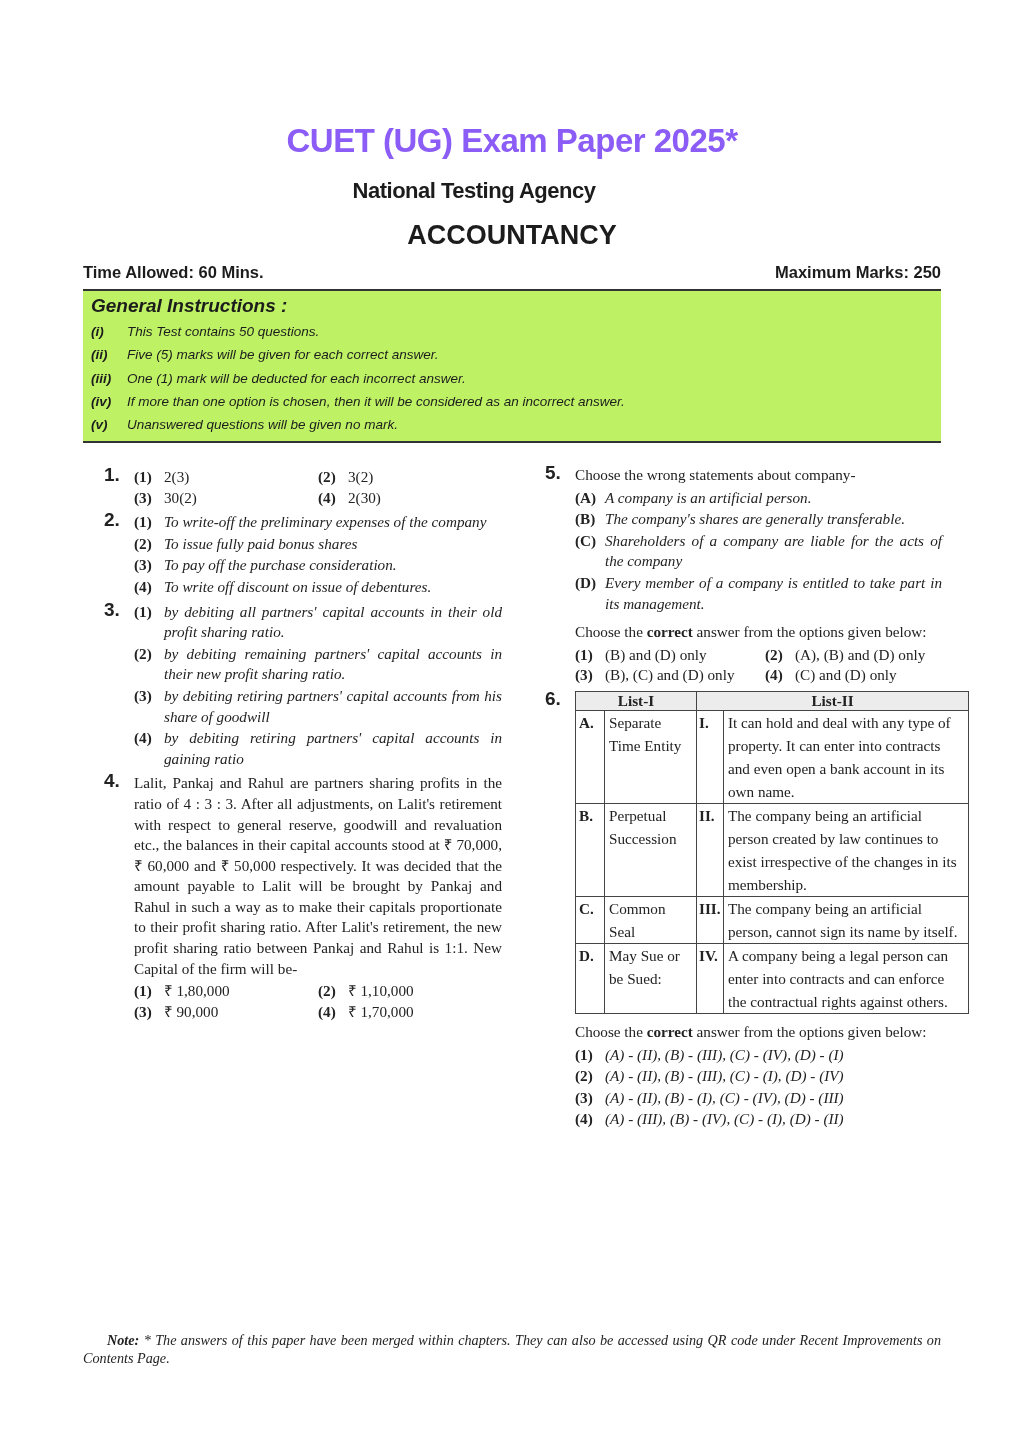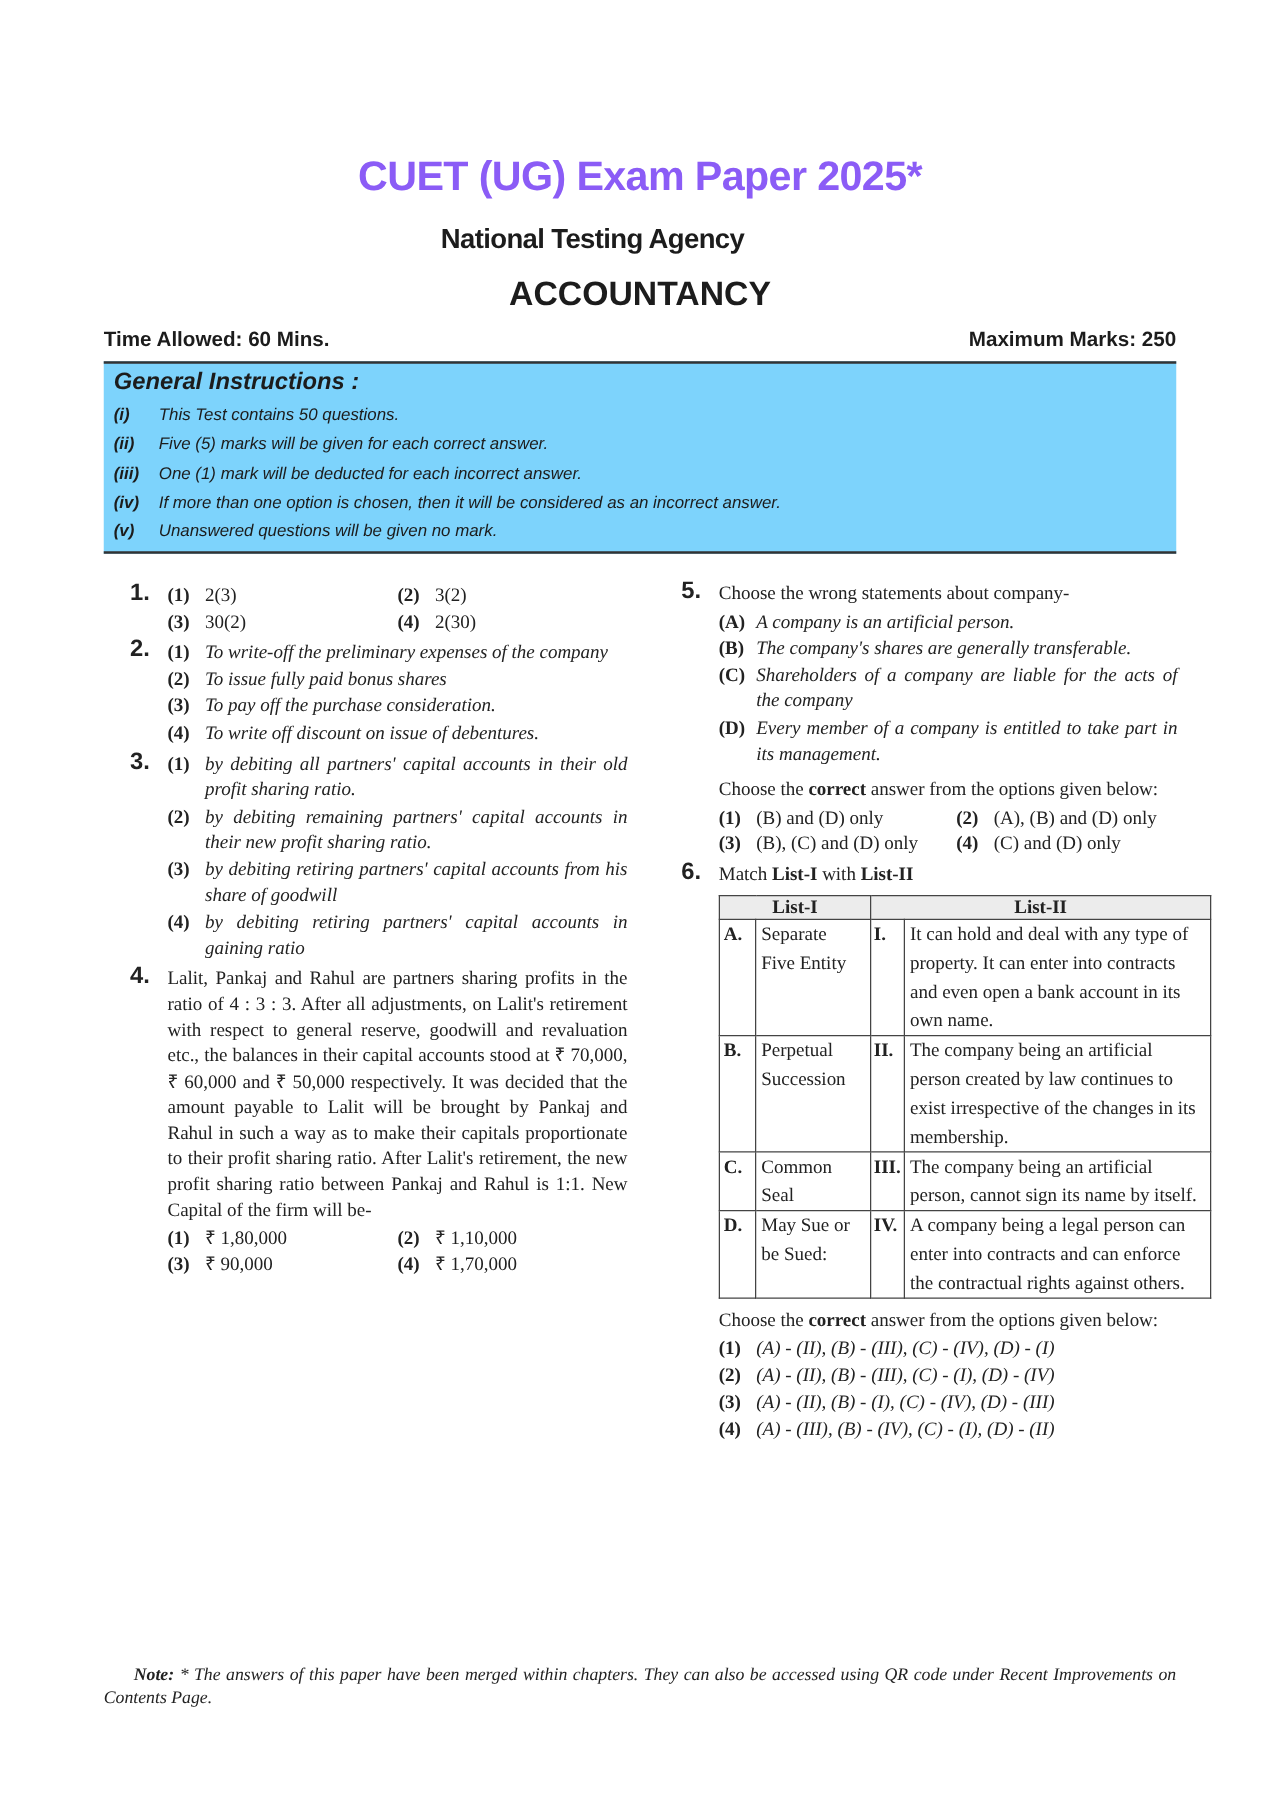--- a/index.html
+++ b/index.html
@@ -9,21 +9,21 @@
   .title { position: absolute; top: 122px; left: 0; width: 1024px; text-align: center;
            font-family: "Liberation Sans", sans-serif; font-weight: bold; font-size: 33px; letter-spacing: -0.5px; color: #8b5cf6; }
   .agency { position: absolute; top: 178px; left: 0; width: 948px; text-align: center;
             font-family: "Liberation Sans", sans-serif; font-weight: bold; font-size: 22px; letter-spacing: -0.5px; color: #1c1c1c; }
   .subject { position: absolute; top: 220px; left: 0; width: 1024px; text-align: center;
              font-family: "Liberation Sans", sans-serif; font-weight: bold; font-size: 27px; color: #1c1c1c; }
 
   .meta-row { position: absolute; top: 263px; left: 83px; width: 858px; display: flex; justify-content: space-between;
               font-family: "Liberation Sans", sans-serif; font-weight: bold; font-size: 16.5px; color: #1c1c1c; }
 
-  .instructions { position: absolute; top: 289px; left: 83px; width: 858px; height: 154px; background: #7dd3fc;
+  .instructions { position: absolute; top: 289px; left: 83px; width: 858px; height: 154px; background: #bef264;
                   border-top: 2px solid #333; border-bottom: 2px solid #333; padding: 4px 8px 0 8px; }
   .instr-head { font-family: "Liberation Sans", sans-serif; font-weight: bold; font-style: italic; font-size: 19px; margin-bottom: 3px; color: #1c1c1c; }
   .instr-row { display: flex; font-family: "Liberation Sans", sans-serif; font-style: italic; font-size: 13.5px; height: 23.3px; align-items: center; color: #1c1c1c; }
   .instr-num { width: 36px; font-weight: bold; }
 
   .col { position: absolute; top: 465px; font-size: 15.2px; line-height: 20.6px; color: #222; }
   .col-left { left: 104px; width: 398px; }
   .col-right { left: 545px; width: 397px; }
 
   .q { position: relative; padding-left: 30px; margin-bottom: 4px; }
@@ -217,32 +217,31 @@
         </div>
       <div class="opt">
           <span class="onum">(4)</span>
           <span>(C) and (D) only</span>
         </div>
     </div>
   </div>
 
   <div class="q">
     <span class="qnum">6.</span>
-    <div class="qtext"><span>Match</span> <b class="inl">List-I</b> <span>with</span> <b class="inl">List-II</b></div>
     <table class="match">
       <thead>
         <tr>
           <th colspan="2">List-I</th>
           <th colspan="2">List-II</th>
         </tr>
       </thead>
       <tbody>
         <tr>
           <td class="lbl">A.</td>
-          <td class="item">Separate Five Entity</td>
+          <td class="item">Separate Time Entity</td>
           <td class="rlbl">I.</td>
           <td>It can hold and deal with any type of property. It can enter into contracts and even open a bank account in its own name.</td>
         </tr>
         <tr>
           <td class="lbl">B.</td>
           <td class="item">Perpetual Succession</td>
           <td class="rlbl">II.</td>
           <td>The company being an artificial person created by law continues to exist irrespective of the changes in its membership.</td>
         </tr>
         <tr>

